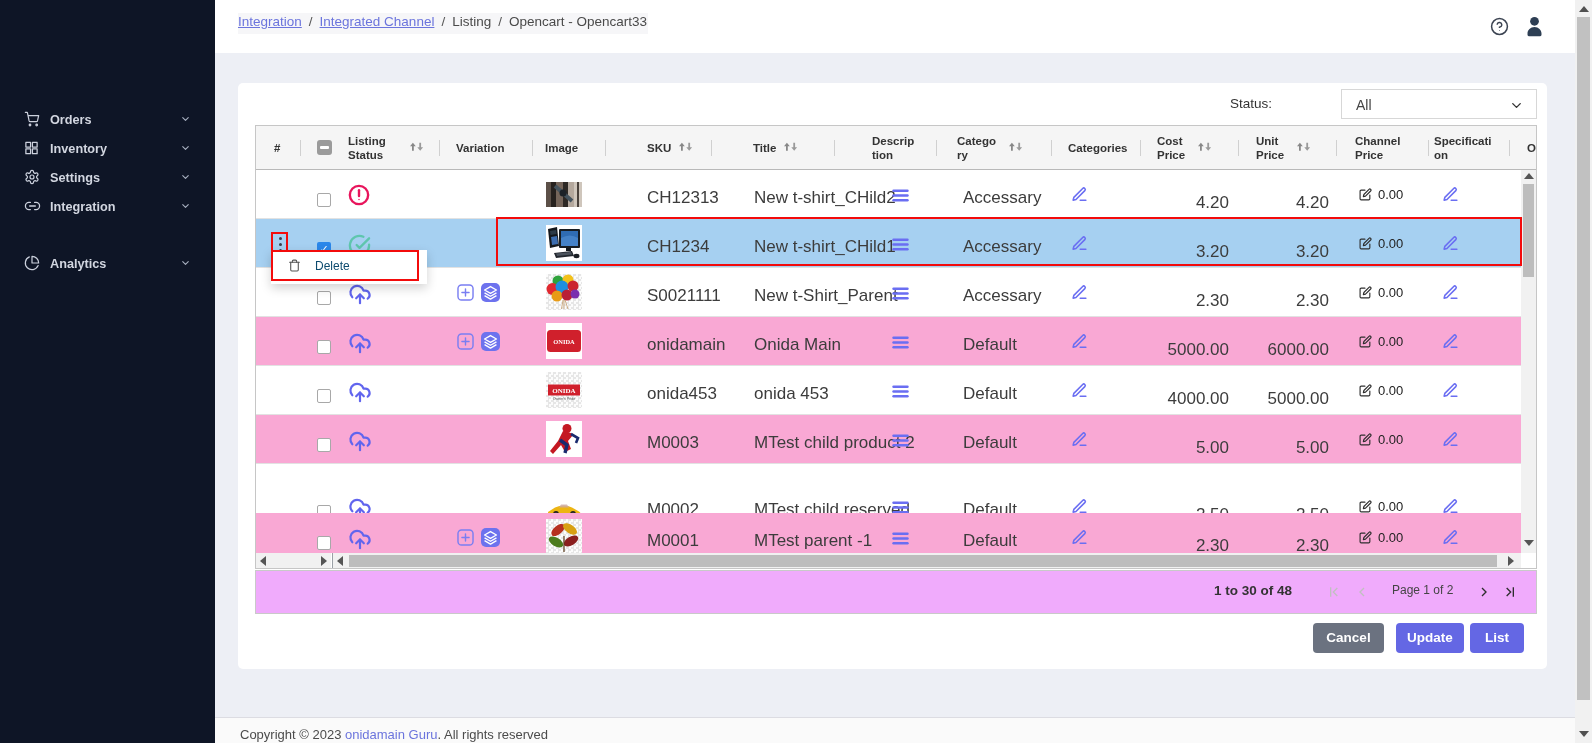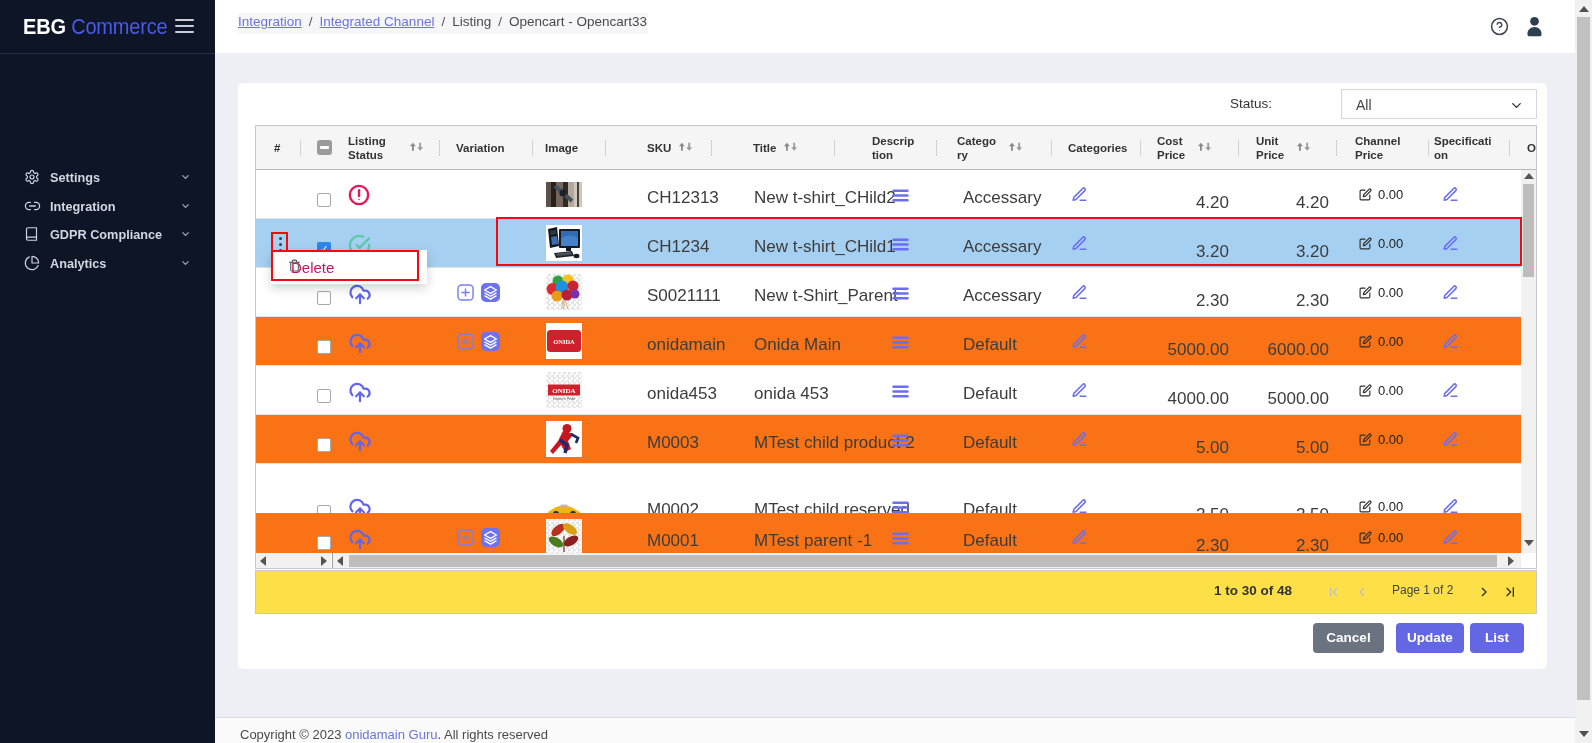--- a/index.html
+++ b/index.html
@@ -33,21 +33,21 @@
 #stsel .v{position:absolute;left:14px;top:7px;font-size:14px;color:#444}
 #stsel svg{position:absolute;right:12px;top:8px}
 
 #grid{position:absolute;left:255px;top:125px;width:1282px;height:444px;border:1px solid #c6c6c6;background:#fff;z-index:2;overflow:hidden}
 #ghead{position:absolute;left:0;top:0;width:1280px;height:44px;background:#f5f5f5;border-bottom:1px solid #b9b9b9}
 .hc{position:absolute;font-size:11.5px;font-weight:700;color:#333;line-height:14px;white-space:nowrap}
 .hd{position:absolute;top:14px;width:1px;height:16px;background:#d0d0d0}
 
 #tbody{position:absolute;left:0;top:44px;width:1265px;height:383px;overflow:hidden;background:#fff}
 .row{position:absolute;left:0;width:1265px;height:49px;border-bottom:1px solid #e2e2e2;background:#fff}
-.row.alt{background:#f97316}
+.row.alt{background:#f9a8d4}
 .row.sel{background:#a6d0f1}
 .cell{position:absolute;font-size:17px;color:#3c3c3c;white-space:nowrap}
 .cb{position:absolute;left:61px;top:23px;width:14px;height:14px;border:1.5px solid #a8a8a8;border-radius:2px;background:#fff}
 .cbc{position:absolute;left:61px;top:23px;width:14px;height:14px;border-radius:2px;background:#2b87ea;color:#fff;font-size:11px;text-align:center;line-height:14px}
 .st{position:absolute;left:92px;top:15px}
 .va1{position:absolute;left:200px;top:15px}
 .va2{position:absolute;left:225px;top:15px;width:19px;height:19px;background:#6d72ee;border-radius:5px}
 .va2 svg{position:absolute;left:2px;top:2px}
 .im{position:absolute;left:290px;top:6px;width:36px;height:36px}
 .sku{left:391px;top:18px}
@@ -58,81 +58,86 @@
 .cost{left:885px;top:23px;width:88px;text-align:right}
 .unit{left:985px;top:23px;width:88px;text-align:right}
 .chp{position:absolute;left:1103px;top:17px}
 .chv{left:1122px;top:16.5px;font-size:13px;color:#222}
 .spe{position:absolute;left:1186px;top:16px}
 .checker{background:repeating-conic-gradient(#e6e6e6 0 25%,#fcfcfc 0 50%) 0 0/5px 5px}
 
 .sb{background:#f1f1f1}
 .thumb{background:#c0c0c0}
 
-#pager{position:absolute;left:255px;top:570px;width:1282px;height:44px;background:#fde047;border:1px solid #c9c9c9;z-index:2}
+#pager{position:absolute;left:255px;top:570px;width:1282px;height:44px;background:#f0abfc;border:1px solid #c9c9c9;z-index:2}
 #pager .info{position:absolute;left:958px;top:12px;font-size:13.5px;font-weight:700;color:#333}
 #pager .pg{position:absolute;left:1136px;top:12px;font-size:12px;color:#444}
 
 .btn{position:absolute;top:623px;height:30px;border-radius:4px;color:#fff;font-size:13.5px;font-weight:700;text-align:center;line-height:30px;z-index:2}
 
 #footline{position:absolute;left:215px;top:717px;width:1360px;height:1px;background:#dcdce2}
 #foot{position:absolute;left:240px;top:727px;font-size:13px;color:#4b4b4b;z-index:2}
 #foot a{color:#6b74dd;text-decoration:none}
 #footbg{position:absolute;left:215px;top:718px;width:1360px;height:25px;background:#fafafa}
 
 #selrect{position:absolute;left:496px;top:217px;width:1026px;height:49px;border:2px solid #f30b0b;z-index:8}
 #dots{position:absolute;left:271px;top:232px;width:17px;height:21px;border:2px solid #f30b0b;background:#a6d0f1;z-index:9}
 #dots .d{position:absolute;left:6px;width:3px;height:3px;border-radius:50%;background:#3a3f4c}
 #popup{position:absolute;left:271px;top:250px;width:156px;height:34px;background:#fff;box-shadow:0 4px 10px rgba(0,0,0,.18);z-index:10}
 #popupb{position:absolute;left:271px;top:250px;width:148px;height:31px;border:2px solid #f30b0b;z-index:11}
 #popup svg{position:absolute;left:17px;top:8px}
-#popup .t{position:absolute;left:20px;top:9px;font-size:15px;color:#be185d}
+#popup .t{position:absolute;left:44px;top:9px;font-size:12px;color:#0c4a6e}
 
 #pgsb{position:absolute;right:0;top:0;width:17px;height:743px;background:#f1f1f1;z-index:40}
 #pgsb .thumb{position:absolute;left:2px;top:17px;width:13px;height:683px;background:#c1c1c1}
 </style>
 </head>
 <body>
 
 <div id="sidebar">
-  <div id="sbhead">
-    <div class="logo"><b>EBG</b> <span>Commerce</span></div>
-    <div id="burger">
-        <i></i>
-        <i></i>
-        <i></i>
-      </div>
+  <div class="nav" style="top:104px">
+    <svg width="16" height="16" viewBox="0 0 24 24" fill="none" stroke="#ccd1dd" stroke-width="1.8" stroke-linecap="round" stroke-linejoin="round">
+        <circle cx="9" cy="21" r="1.2"></circle>
+        <circle cx="19" cy="21" r="1.2"></circle>
+        <path d="M2 2h3l2.6 12.6a2 2 0 0 0 2 1.4h8.7a2 2 0 0 0 2-1.4L22 7H6"></path>
+      </svg>
+    <div class="t">Orders</div>
+    <svg class="ch" width="11" height="11" viewBox="0 0 24 24" fill="none" stroke="#a8b0c0" stroke-width="2.4" stroke-linecap="round" stroke-linejoin="round">
+        <polyline points="6 9 12 15 18 9"></polyline>
+      </svg>
+  </div>
+  <div class="nav" style="top:133px">
+    <svg width="15" height="15" viewBox="0 0 24 24" fill="none" stroke="#ccd1dd" stroke-width="2" stroke-linecap="round" stroke-linejoin="round">
+        <rect x="3" y="3" width="7.5" height="7.5"></rect>
+        <rect x="13.5" y="3" width="7.5" height="7.5"></rect>
+        <rect x="13.5" y="13.5" width="7.5" height="7.5"></rect>
+        <rect x="3" y="13.5" width="7.5" height="7.5"></rect>
+      </svg>
+    <div class="t">Inventory</div>
+    <svg class="ch" width="11" height="11" viewBox="0 0 24 24" fill="none" stroke="#a8b0c0" stroke-width="2.4" stroke-linecap="round" stroke-linejoin="round">
+        <polyline points="6 9 12 15 18 9"></polyline>
+      </svg>
   </div>
   <div class="nav" style="top:162px">
     <svg width="16" height="16" viewBox="0 0 24 24" fill="none" stroke="#ccd1dd" stroke-width="1.8" stroke-linecap="round" stroke-linejoin="round">
         <path d="M12.22 2h-.44a2 2 0 0 0-2 2v.18a2 2 0 0 1-1 1.73l-.43.25a2 2 0 0 1-2 0l-.15-.08a2 2 0 0 0-2.73.73l-.22.38a2 2 0 0 0 .73 2.73l.15.1a2 2 0 0 1 1 1.72v.51a2 2 0 0 1-1 1.74l-.15.09a2 2 0 0 0-.73 2.73l.22.38a2 2 0 0 0 2.73.73l.15-.08a2 2 0 0 1 2 0l.43.25a2 2 0 0 1 1 1.73V20a2 2 0 0 0 2 2h.44a2 2 0 0 0 2-2v-.18a2 2 0 0 1 1-1.73l.43-.25a2 2 0 0 1 2 0l.15.08a2 2 0 0 0 2.73-.73l.22-.39a2 2 0 0 0-.73-2.73l-.15-.08a2 2 0 0 1-1-1.74v-.5a2 2 0 0 1 1-1.74l.15-.09a2 2 0 0 0 .73-2.73l-.22-.38a2 2 0 0 0-2.73-.73l-.15.08a2 2 0 0 1-2 0l-.43-.25a2 2 0 0 1-1-1.73V4a2 2 0 0 0-2-2z"></path>
         <circle cx="12" cy="12" r="3"></circle>
       </svg>
     <div class="t">Settings</div>
     <svg class="ch" width="11" height="11" viewBox="0 0 24 24" fill="none" stroke="#a8b0c0" stroke-width="2.4" stroke-linecap="round" stroke-linejoin="round">
         <polyline points="6 9 12 15 18 9"></polyline>
       </svg>
   </div>
   <div class="nav" style="top:191px">
     <svg width="17" height="17" viewBox="0 0 24 24" fill="none" stroke="#ccd1dd" stroke-width="1.8" stroke-linecap="round" stroke-linejoin="round">
         <path d="M9 17H7A5 5 0 0 1 7 7h2"></path>
         <path d="M15 7h2a5 5 0 1 1 0 10h-2"></path>
         <line x1="8" y1="12" x2="16" y2="12"></line>
       </svg>
     <div class="t">Integration</div>
-    <svg class="ch" width="11" height="11" viewBox="0 0 24 24" fill="none" stroke="#a8b0c0" stroke-width="2.4" stroke-linecap="round" stroke-linejoin="round">
-        <polyline points="6 9 12 15 18 9"></polyline>
-      </svg>
-  </div>
-  <div class="nav" style="top:219px">
-    <svg width="15" height="16" viewBox="0 0 24 24" fill="none" stroke="#ccd1dd" stroke-width="1.9" stroke-linecap="round" stroke-linejoin="round">
-        <path d="M4 19.5A2.5 2.5 0 0 1 6.5 17H20"></path>
-        <path d="M6.5 2H20v20H6.5A2.5 2.5 0 0 1 4 19.5v-15A2.5 2.5 0 0 1 6.5 2z"></path>
-      </svg>
-    <div class="t">GDPR Compliance</div>
     <svg class="ch" width="11" height="11" viewBox="0 0 24 24" fill="none" stroke="#a8b0c0" stroke-width="2.4" stroke-linecap="round" stroke-linejoin="round">
         <polyline points="6 9 12 15 18 9"></polyline>
       </svg>
   </div>
   <div class="nav" style="top:248px">
     <svg width="16" height="16" viewBox="0 0 24 24" fill="none" stroke="#ccd1dd" stroke-width="1.8" stroke-linecap="round" stroke-linejoin="round">
         <path d="M21.21 15.89A10 10 0 1 1 8 2.83"></path>
         <path d="M22 12A10 10 0 0 0 12 2v10z"></path>
       </svg>
     <div class="t">Analytics</div>

